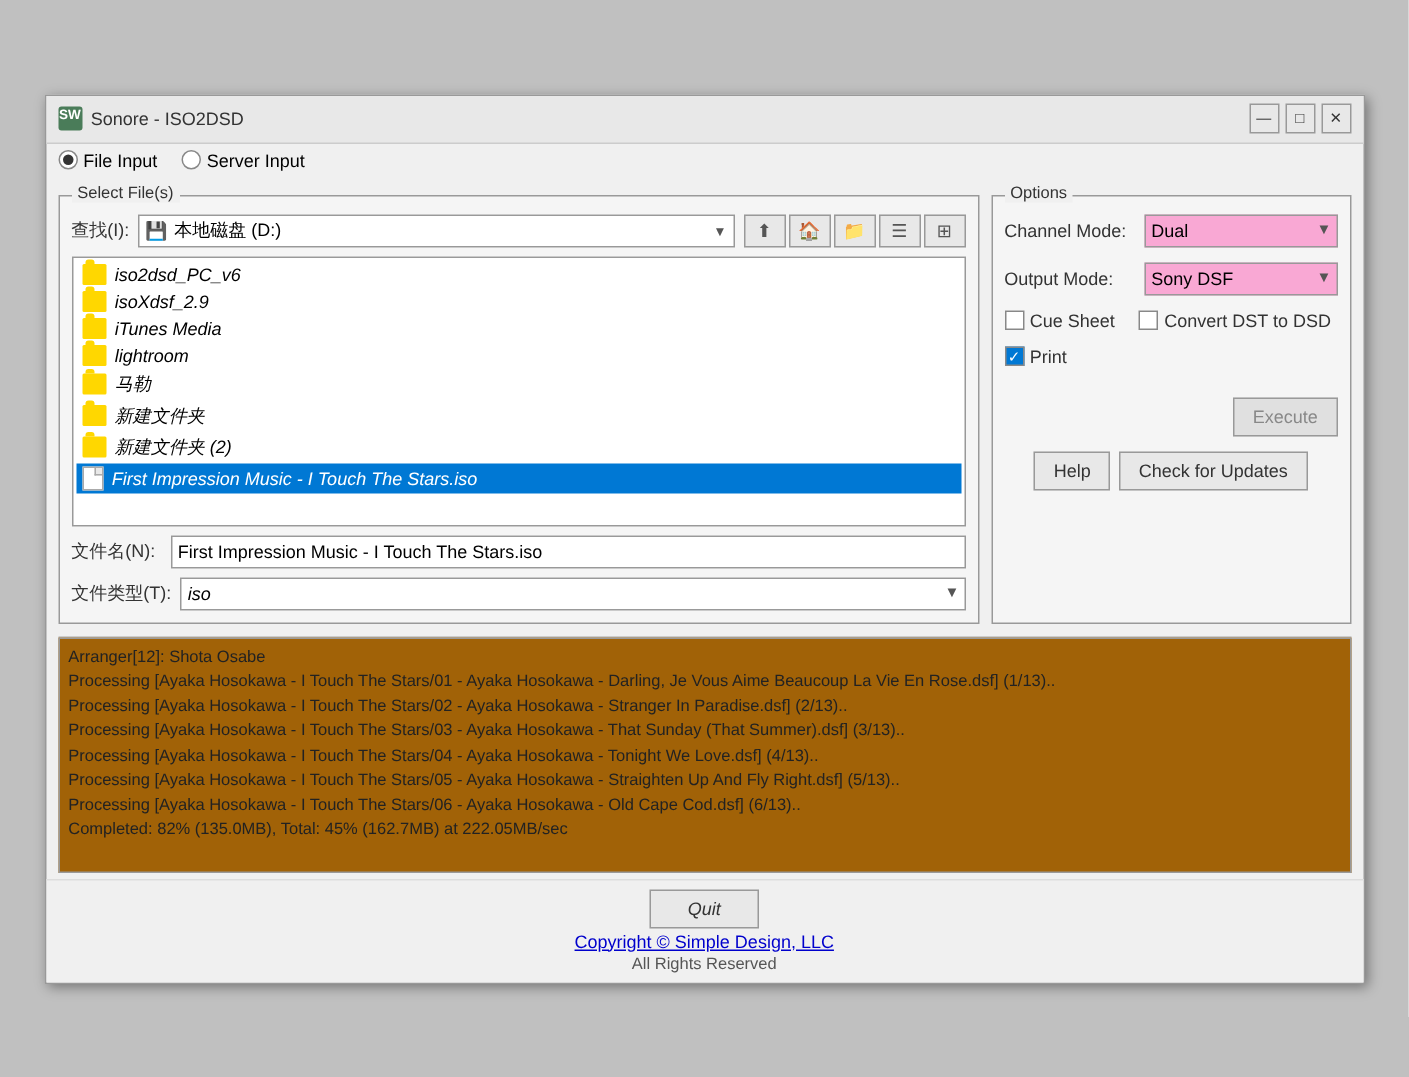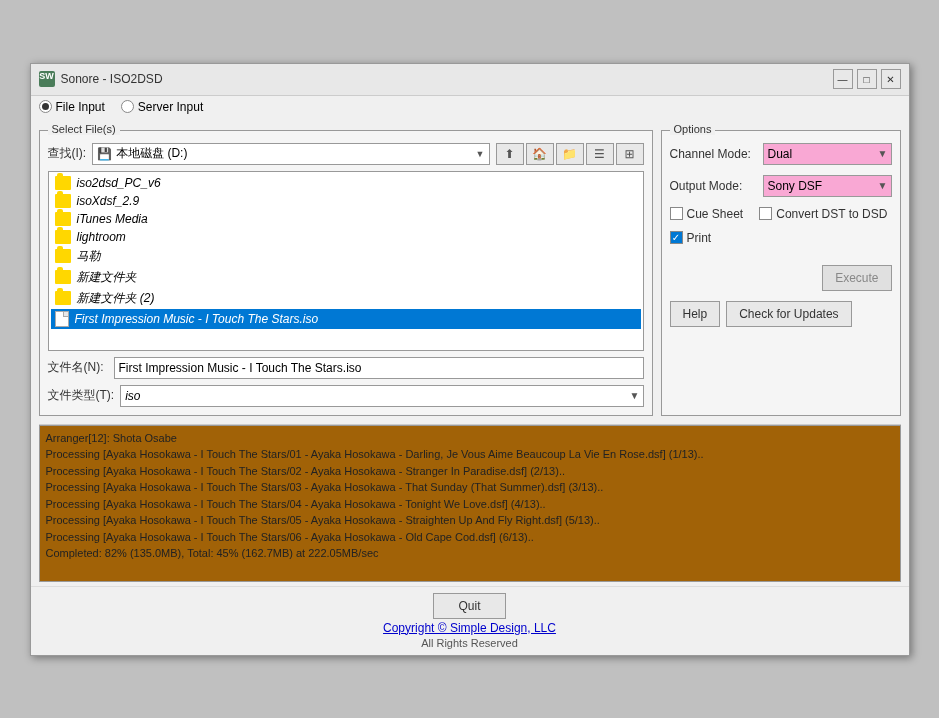--- a/index.html
+++ b/index.html
@@ -371,21 +371,21 @@
       cursor: pointer;
       font-size: 12px;
       color: #888;
       padding: 0 12px;
       align-self: flex-end;
     }
 
     .bottom-btns {
       display: flex;
       gap: 6px;
-      justify-content: flex-start;
+      justify-content: center;
     }
     .action-btn {
       height: 26px;
       border: 1px solid #999;
       background: #e8e8e8;
       cursor: pointer;
       font-size: 12px;
       color: #333;
       padding: 0 12px;
     }
@@ -415,20 +415,21 @@
       border-top: 1px solid #ddd;
     }
     .quit-btn {
       height: 26px;
       border: 1px solid #999;
       background: #e8e8e8;
       cursor: pointer;
       font-size: 12px;
       color: #333;
       padding: 0 24px;
+      font-style: italic;
     }
     .copyright-link {
       color: #0000cc;
       text-decoration: underline;
       font-size: 12px;
       cursor: pointer;
     }
     .rights-text {
       font-size: 11px;
       color: #555;

